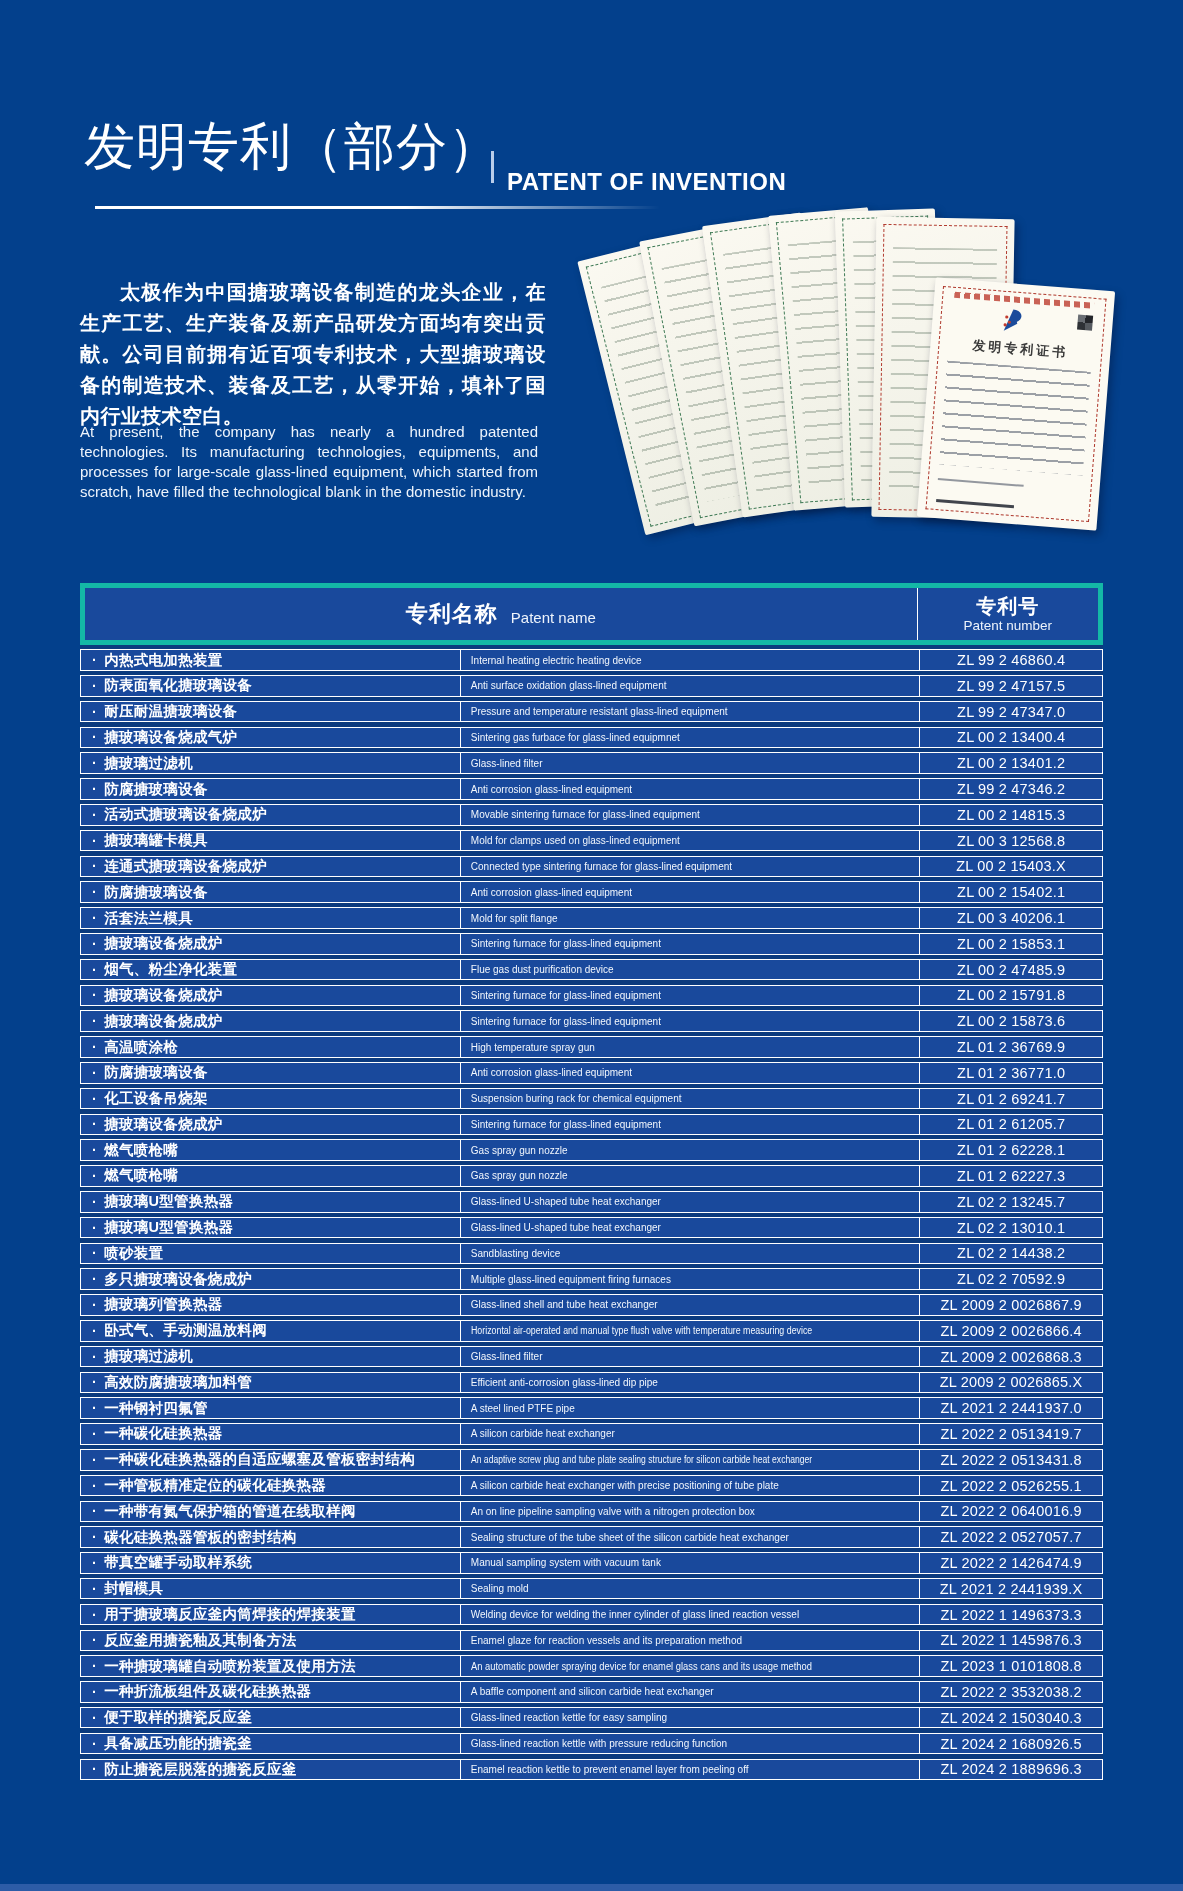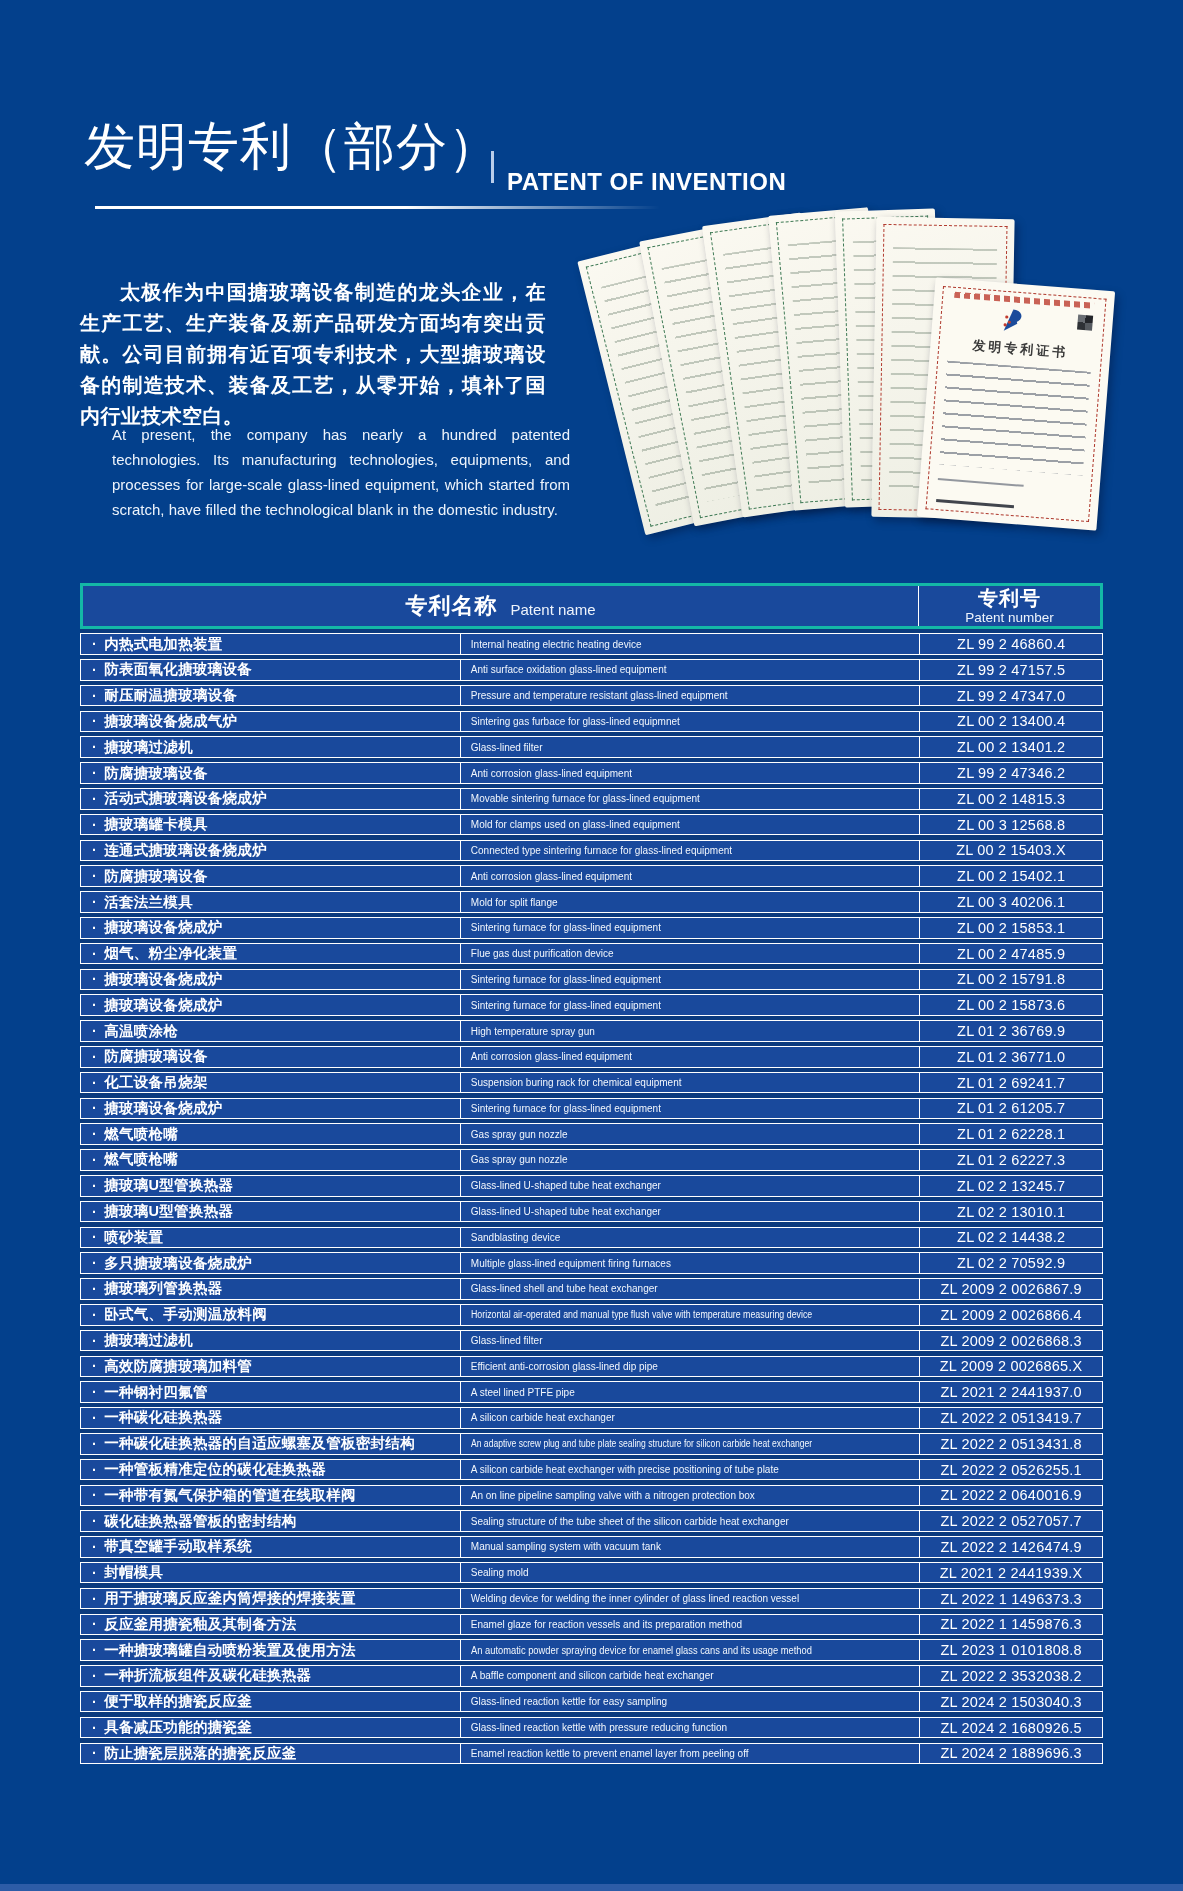--- a/index.html
+++ b/index.html
@@ -16,22 +16,22 @@
   .title-cn{ position:absolute; left:84px; top:116px; font-size:51px; line-height:1.2;
              font-weight:400; letter-spacing:1px; white-space:nowrap; }
   .title-sep{ position:absolute; left:491px; top:151px; width:3px; height:32px; background:#b9cdea; }
   .title-en{ position:absolute; left:507px; top:168px; font-size:24px; font-weight:700;
              letter-spacing:.5px; white-space:nowrap; }
   .title-underline{ position:absolute; left:95px; top:206px; width:565px; height:3px;
              background:linear-gradient(90deg,#ffffff 0%,#ffffff 55%,rgba(255,255,255,0) 100%); }
 
   .intro-cn{ position:absolute; left:80px; top:277px; width:466px; font-size:20px; line-height:31px;
              font-weight:600; letter-spacing:.4px; text-align:justify; text-indent:2em; }
-  .intro-en{ position:absolute; left:80px; top:422px; width:458px; font-size:15px; line-height:25px;
-             text-align:justify; color:#eef4fc;margin-left:32px; }
+  .intro-en{ position:absolute; left:80px; top:422px; width:458px; font-size:15px; line-height:20px;
+             text-align:justify; color:#eef4fc; }
 
   
   .certs{ position:absolute; left:552px; top:188px; width:560px; height:352px; }
   .cert{ position:absolute; background:linear-gradient(160deg,#fbf9f1 0%,#edeee3 100%);
          box-shadow:3px 4px 9px rgba(0,10,40,.38); border-radius:2px; }
   .cert.back::before{ content:""; position:absolute; inset:7px; border:1px dashed #3f7a55; }
   .cert.back::after{ content:""; position:absolute; left:17px; right:17px; top:30px; bottom:22px;
          background:repeating-linear-gradient(180deg,rgba(70,95,75,.30) 0 2px,transparent 2px 14px); }
   .cert.redb::before{ border-color:#b23c30; }
   .c1{ left:58px;  top:58px; width:95px;  height:282px; transform:rotate(-14deg); }
@@ -52,27 +52,27 @@
          letter-spacing:3px; color:#3a3a3a; font-weight:700; }
   .cert-lines{ position:absolute; left:18px; right:18px; top:82px; height:104px;
          background:repeating-linear-gradient(180deg,rgba(60,70,90,.5) 0 2px,transparent 2px 13px); }
   .cert-lines::after{ content:""; position:absolute; left:0; bottom:-16px; width:60%; height:2px;
          background:rgba(60,70,90,.55); }
   .cert-sign{ position:absolute; left:18px; bottom:16px; width:78px; height:3px; background:#41454d; }
 
   
   .patent-table{ position:absolute; left:80px; top:583px; width:1023px;
          display:flex; flex-direction:column; gap:4.3px; background:#0b3a7e; }
-  .thead{ height:46px; background:var(--row, #19499c); border:3px solid #14b8a6; display:flex; }
+  .thead{ height:62px; background:var(--row, #19499c); border:5px solid #14b8a6; display:flex; }
   .th-name{ flex:0 0 82.2%; display:flex; align-items:center; justify-content:center; gap:13px;
          border-right:1px solid #fff; }
   .th-name .cnh{ font-size:22px; font-weight:700; letter-spacing:1px; }
   .th-name .enh{ font-size:15px; margin-top:7px; color:#eef4fc; }
   .th-no{ flex:1 1 auto; display:flex; flex-direction:column; align-items:center;
-         justify-content:flex-end; line-height:1.2; }
+         justify-content:center; line-height:1.2; }
   .th-no .cnh{ font-size:20px; font-weight:700; letter-spacing:1px; }
   .th-no .enh{ font-size:13.5px; color:#eef4fc; }
 
   .row{ height:21.5px; background:var(--row, #19499c); border:1px solid #fff; display:flex; }
   .cell{ display:flex; align-items:center; overflow:hidden; }
   .cell.cn{ flex:0 0 37.2%; border-right:1px solid #fff; padding:0 6px 0 11px;
          font-size:14.5px; font-weight:600; letter-spacing:.3px; }
   .cell.cn::before{ content:"·"; margin-right:7px; font-weight:700; }
   .cell.en{ flex:0 0 45.0%; border-right:1px solid #fff; padding:0 8px 0 10px;
          font-size:10px; color:#f2f7fd; }

